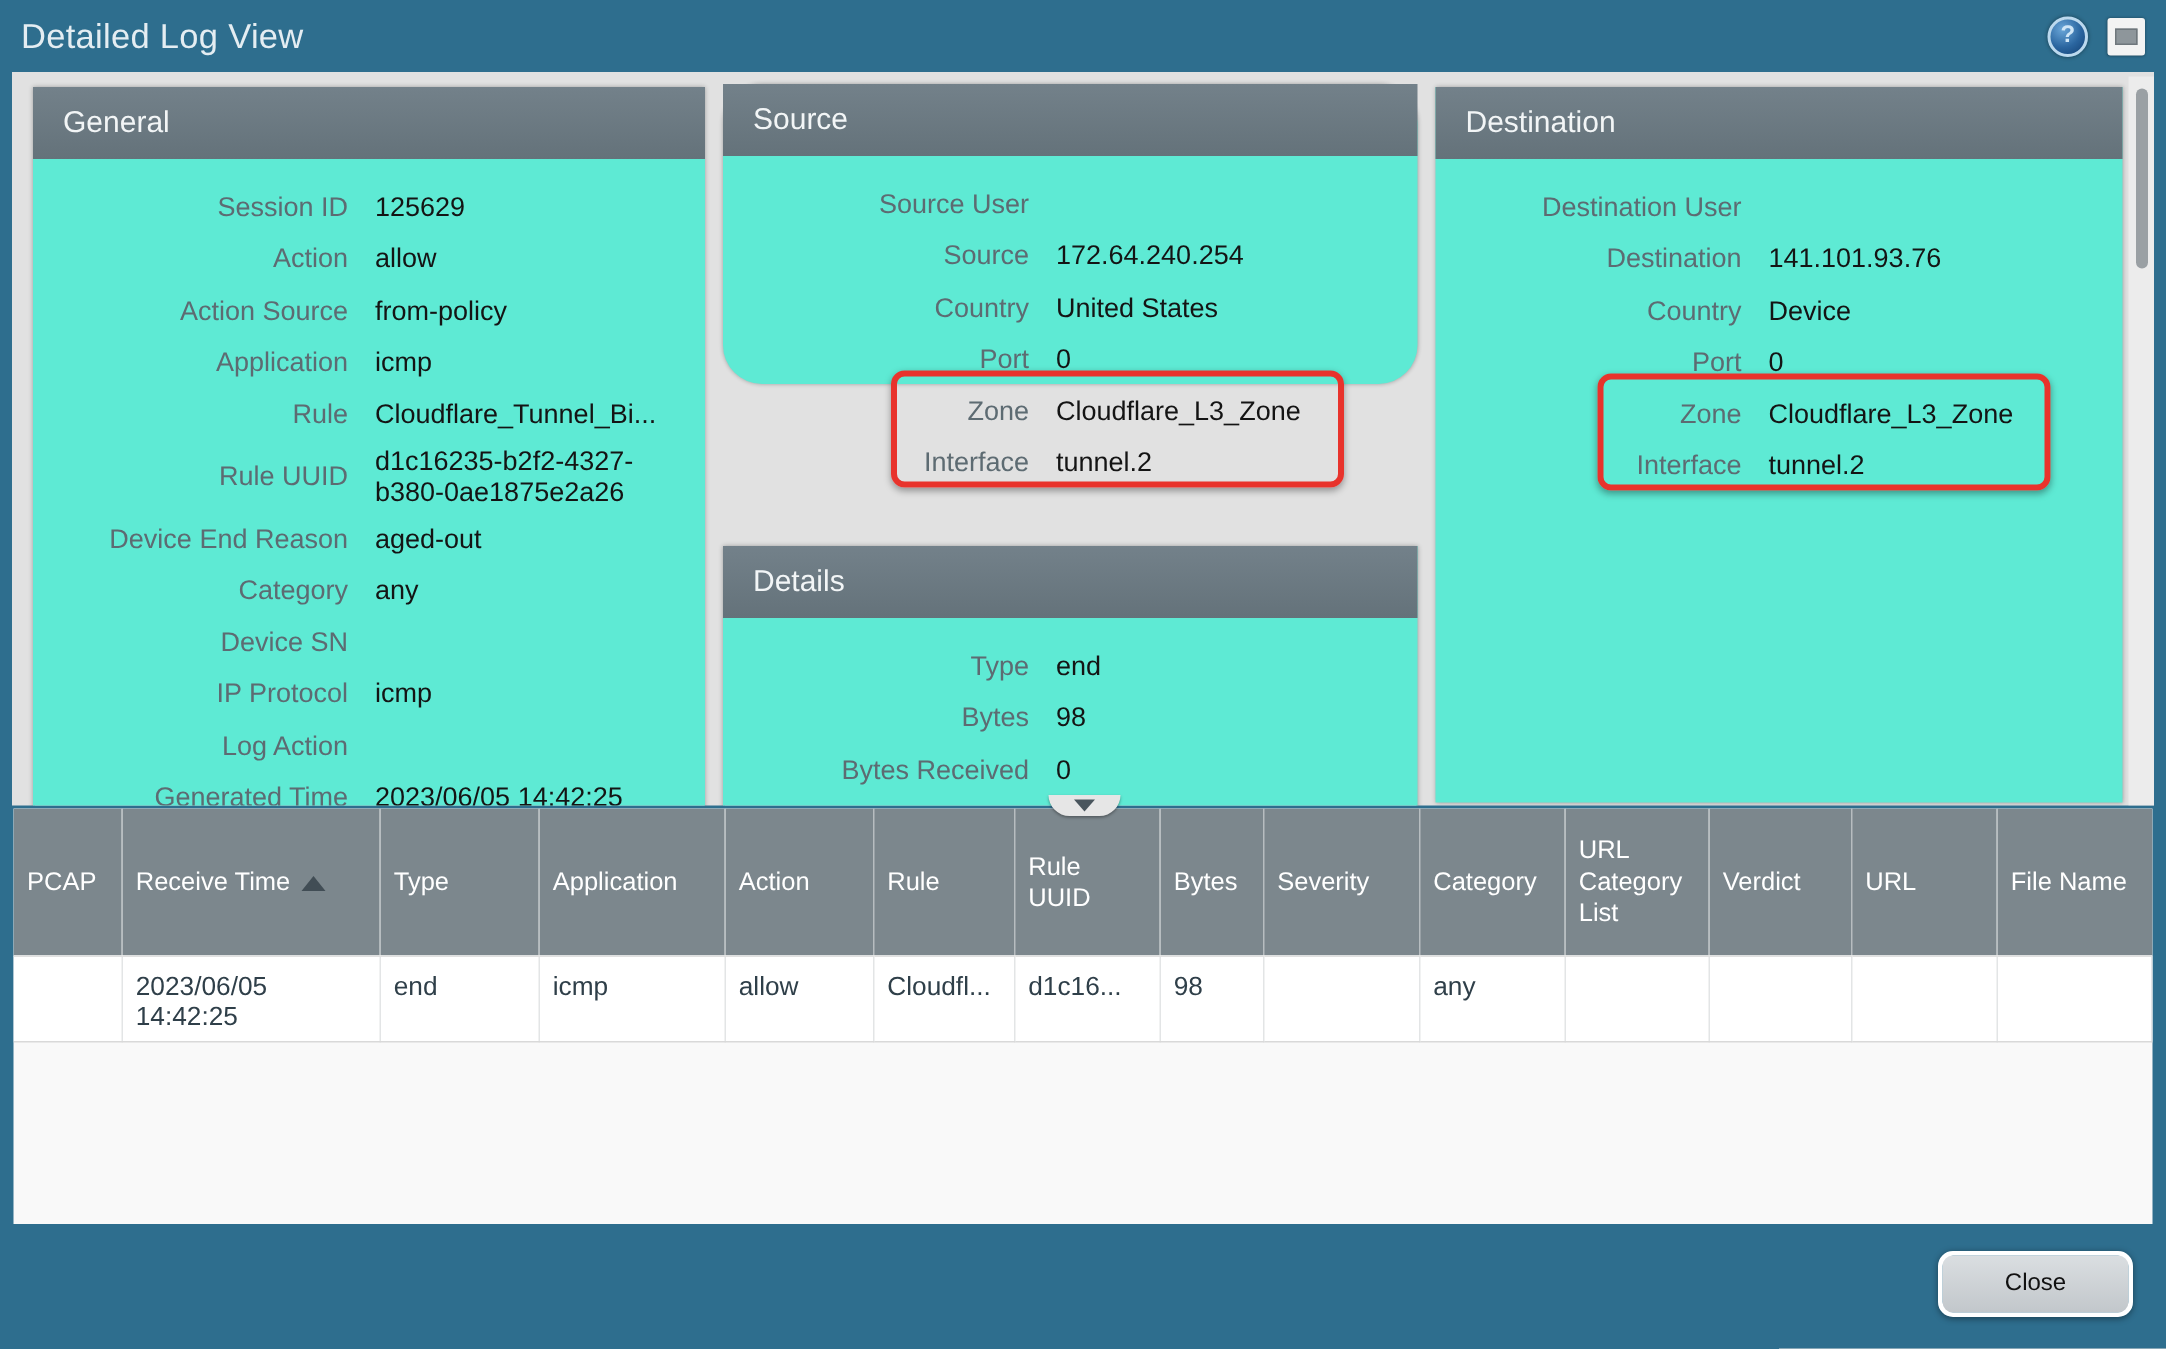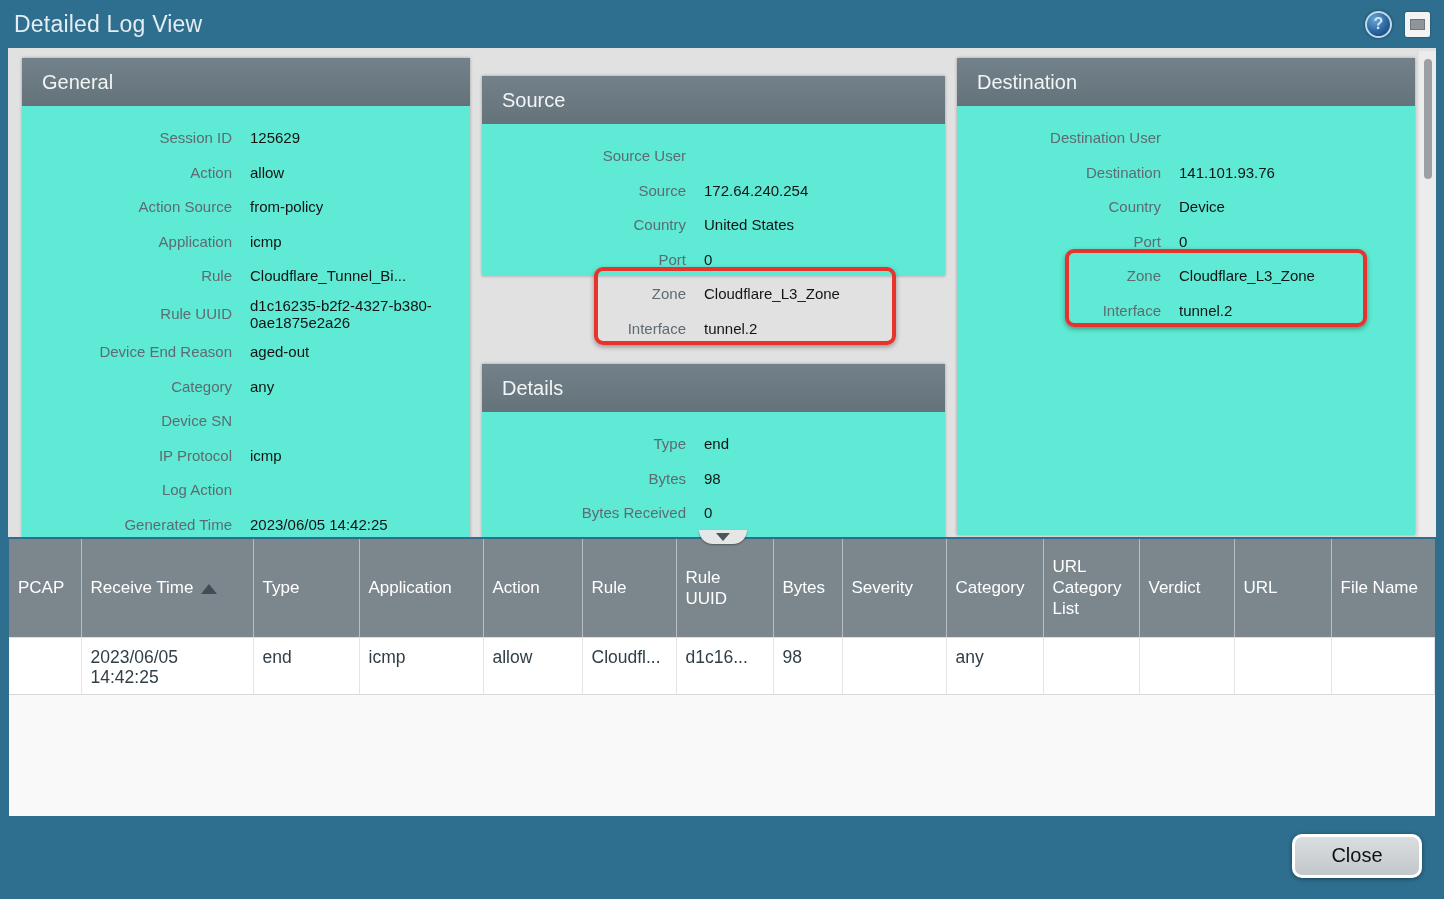--- a/index.html
+++ b/index.html
@@ -33,28 +33,28 @@
   .panels-region {
     position:relative; margin:0 8px; height:489px;
     background:#e1e1e1; overflow:hidden;
   }
   .panel { position:absolute; background:#5eead4; box-shadow:0 0 3px rgba(0,0,0,.3); }
   .panel-header {
     height:48px; background:linear-gradient(#73818a,#64727a);
     color:#f2f5f6; font-size:20px; display:flex; align-items:center; padding:0 20px;
   }
   .panel-body { padding:15px 12px 0 0; position:relative; }
-  .field-row { display:flex; align-items:center; min-height:34.5px; font-size:15px; line-height:1.18; padding:3px 0; }
+  .field-row { display:flex; align-items:center; min-height:34.5px; font-size:18px; line-height:1.18; padding:3px 0; }
   .field-label { flex:none; text-align:right; color:#5d6b72; padding-right:18px; }
   .field-value { flex:1; color:#141414; overflow-wrap:break-word; }
   .lbl-210 .field-label { width:228px; }
   .lbl-205 .field-label { width:222px; }
 
   #panel-general     { left:14px;  top:10px;  width:448px; height:560px; }
-  #panel-source      { left:474px; top:28px;  width:463px; height:200px; }
+  #panel-source      { left:474px; top:8px;  width:463px; height:200px;border-radius:26px; }
   #panel-details     { left:474px; top:316px; width:463px; height:260px; }
   #panel-destination { left:949px; top:10px;  width:458px; height:477px; }
 
   .highlight-frame {
     position:absolute; border:4px solid #e8332c; border-radius:9px;
     box-shadow:0 2px 5px rgba(0,0,0,.35); pointer-events:none; z-index:3;
   }
   #src-highlight { left:112px; top:191px; width:302px; height:78px; }
   #dst-highlight { left:108px; top:191px; width:302px; height:78px; }
 
@@ -90,21 +90,21 @@
     padding:9px 9px 4px; vertical-align:top; line-height:1.18;
     border-right:1px solid #e3e5e6; border-bottom:1px solid #d9d9d9;
   }
 
   
   .bottom-bar { height:79px; display:flex; align-items:center; justify-content:flex-end; padding-right:22px; }
   .close-button {
     width:130px; height:44px; border-radius:10px;
     background:linear-gradient(#dadee1,#c2c7cb);
     border:3px solid #ffffff; font-family:"Liberation Sans",sans-serif;
-    font-size:20px; color:#111; cursor:pointer;
+    font-size:16px; color:#111; cursor:pointer;
     box-shadow:0 1px 4px rgba(0,0,0,.4);
   }
 </style>
 </head>
 <body>
 
 <div class="titlebar">
   <div class="title">Detailed Log View</div>
   <div class="titlebar-icons">
     <div class="help-icon">?</div>

